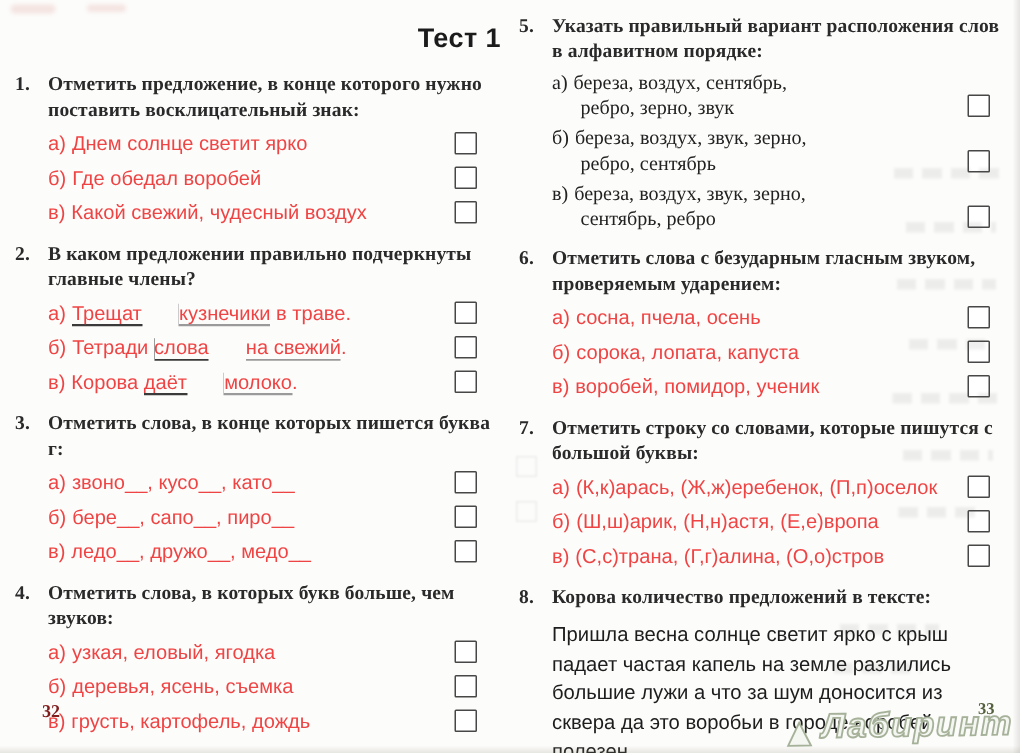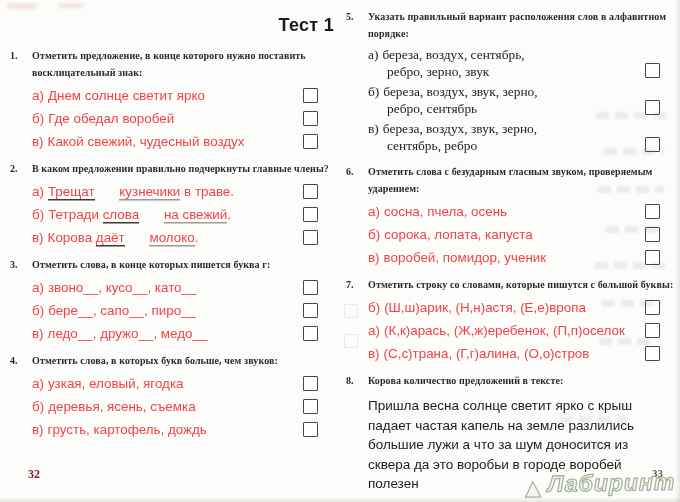--- a/index.html
+++ b/index.html
@@ -15,21 +15,21 @@
 
   .test-title {
     text-align:right; font-weight:bold; font-size:18px; color:#1b1b1b;
     margin:15px 0 11px 0; letter-spacing:.3px;
   }
 
   .question { margin-bottom:9px; }
   .stem {
     margin:0 0 4px 0; padding-left:22px;
     font-family:"Liberation Serif", serif; font-weight:bold;
-    font-size:10px; line-height:17px; color:#2a2a2a; letter-spacing:.1px;
+    font-size:13px; line-height:17px; color:#2a2a2a; letter-spacing:.1px;
   }
   .qnum { display:inline-block; margin-left:-22px; width:22px; }
 
   .opt {
     display:flex; justify-content:space-between; align-items:center;
     padding-left:22px; margin:3px 0; min-height:20px;
   }
   .opt-text { font-size:13.4px; line-height:17px; color:#ef4444; }
   .opt-label { margin-right:4px; }
   .checkbox {
@@ -206,25 +206,25 @@
     </div>
     <div class="opt">
       <span class="opt-text"><span class="opt-label">в)</span><span>воробей, помидор, ученик</span></span>
       <span class="checkbox"></span>
     </div>
   </section>
 
   <section class="question">
     <p class="stem"><span class="qnum">7.</span><span>Отметить строку со словами, которые пишутся с большой буквы:</span></p>
     <div class="opt">
+      <span class="opt-text"><span class="opt-label">а)</span><span>(К,к)арась, (Ж,ж)еребенок, (П,п)оселок</span></span>
+      <span class="checkbox"></span>
+    </div>
+    <div class="opt">
       <span class="opt-text"><span class="opt-label">б)</span><span>(Ш,ш)арик, (Н,н)астя, (Е,е)вропа</span></span>
-      <span class="checkbox"></span>
-    </div>
-    <div class="opt">
-      <span class="opt-text"><span class="opt-label">а)</span><span>(К,к)арась, (Ж,ж)еребенок, (П,п)оселок</span></span>
       <span class="checkbox"></span>
     </div>
     <div class="opt">
       <span class="opt-text"><span class="opt-label">в)</span><span>(С,с)трана, (Г,г)алина, (О,о)стров</span></span>
       <span class="checkbox"></span>
     </div>
   </section>
 
   <section class="question">
     <p class="stem"><span class="qnum">8.</span><span>Корова количество предложений в тексте:</span></p>

